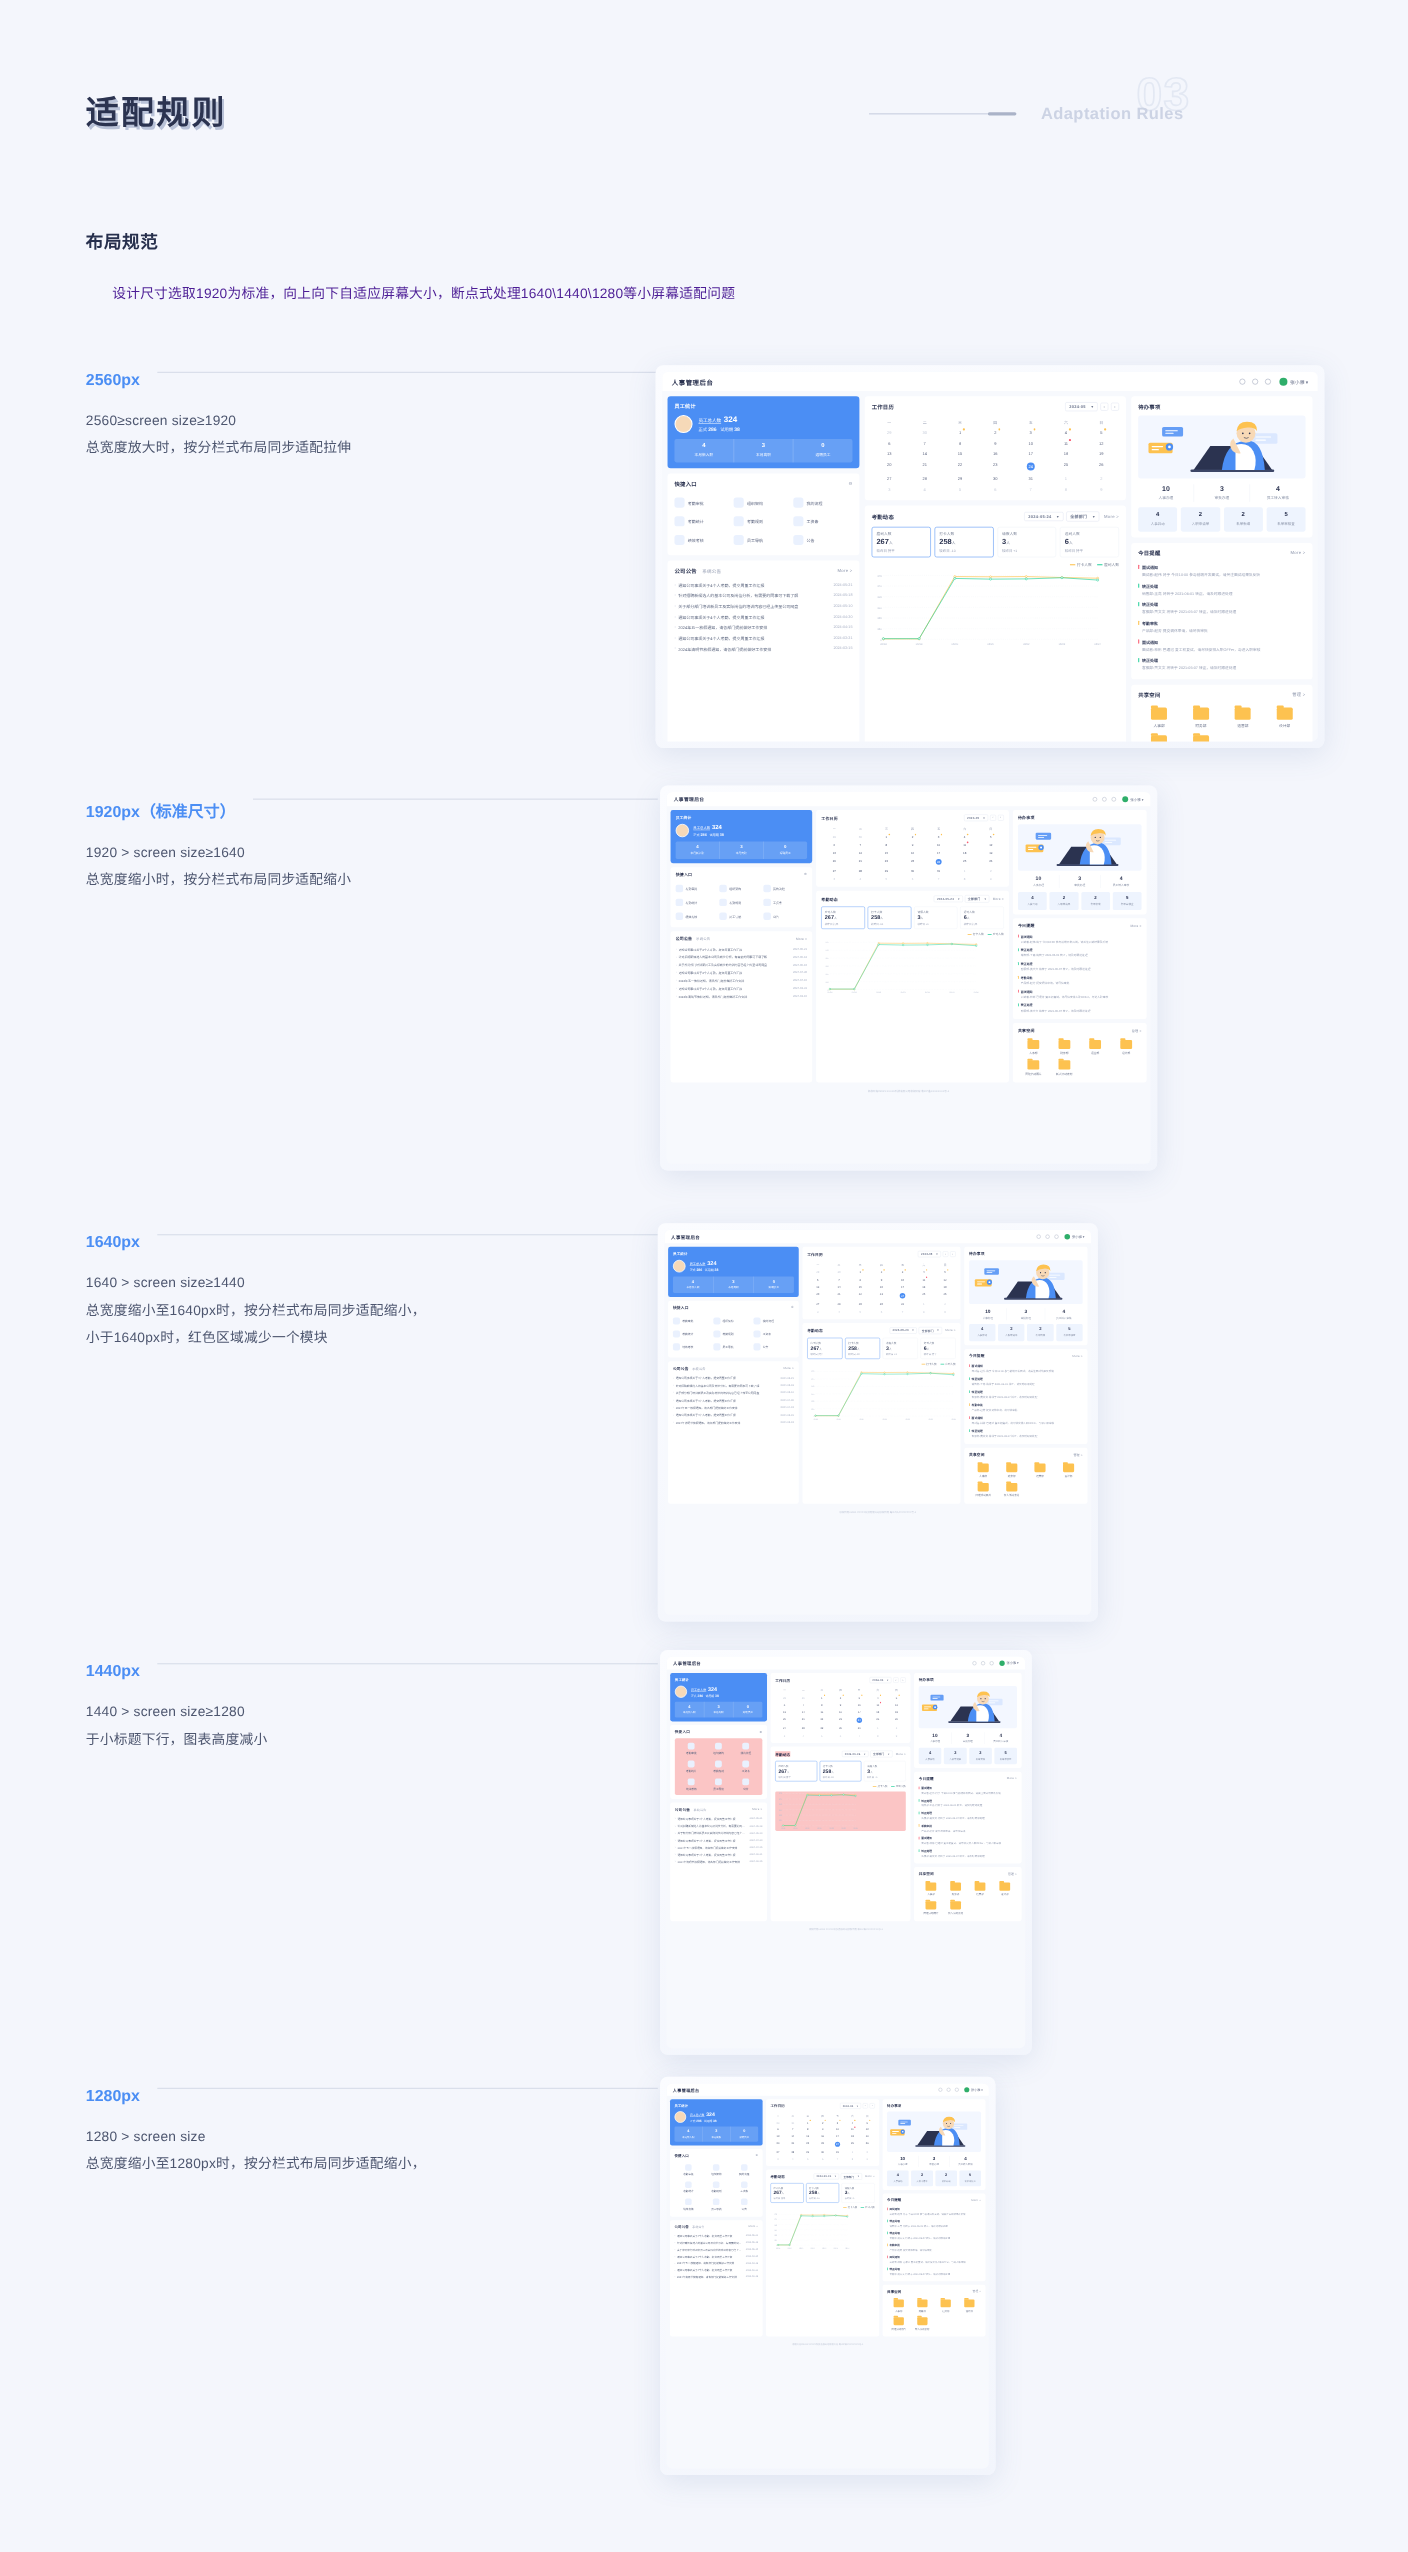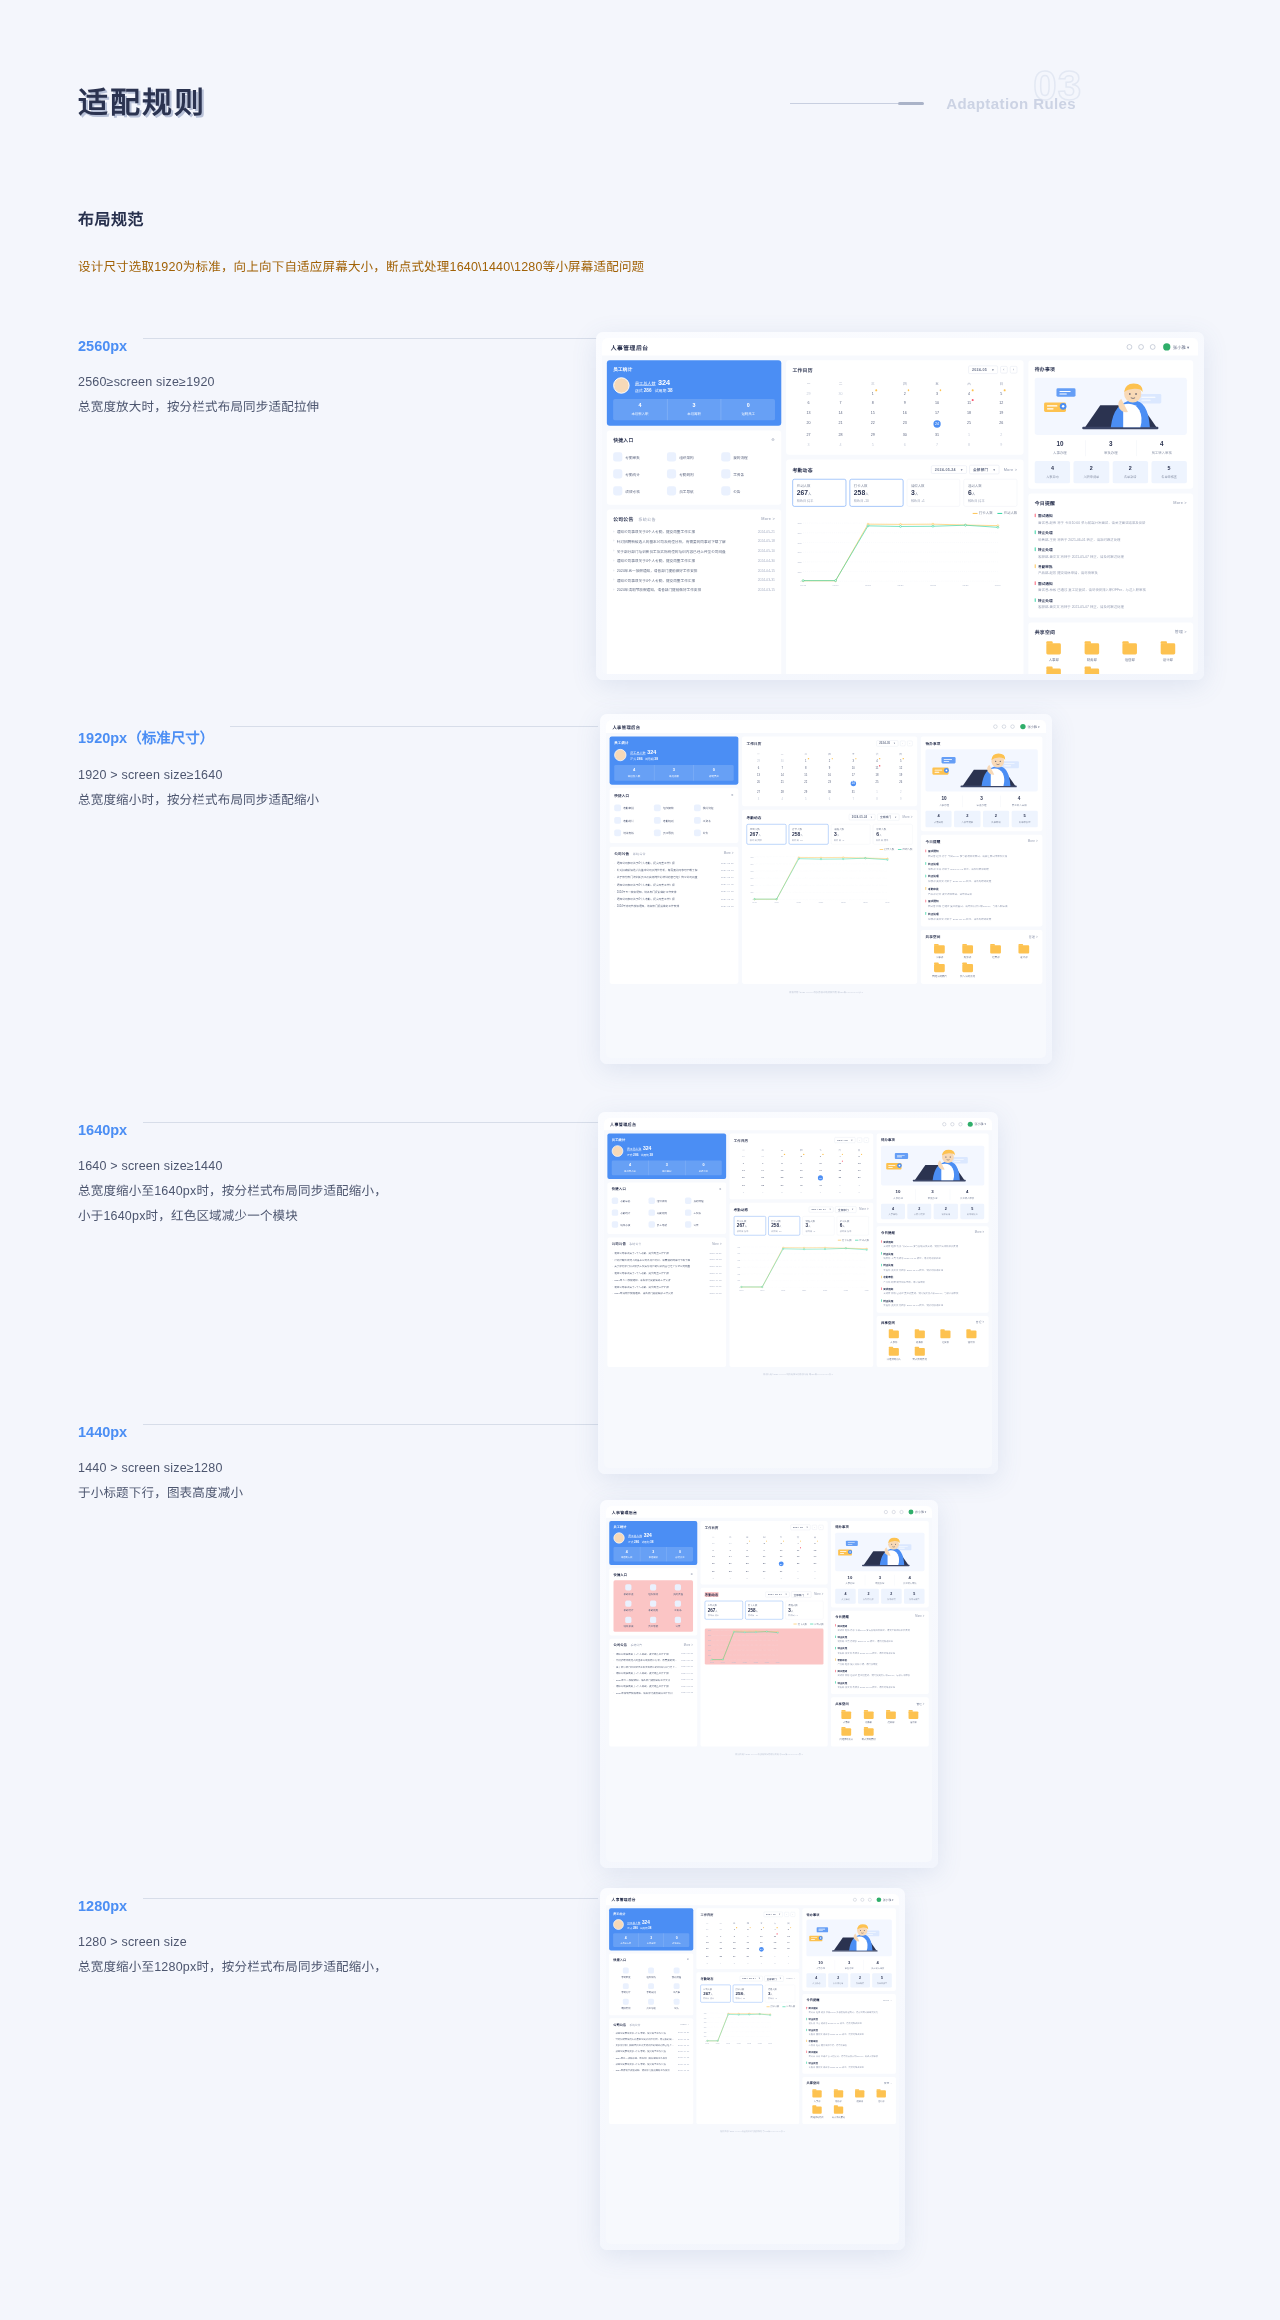--- a/index.html
+++ b/index.html
@@ -28,21 +28,21 @@
     position: absolute; right: 62px; top: 62px;
     font-size: 42px; font-weight: 800; letter-spacing: 1px;
     color: transparent;
     -webkit-text-stroke: 1.5px #e3e8f3;
     z-index: 1; opacity:.95;
   }
 
   
   .intro { position: absolute; left: 78px; top: 206px; }
   .intro h2 { font-size: 16px; font-weight: 700; color: #27304d; letter-spacing: .5px;}
-  .intro p { margin-top: 26px; font-size: 12.5px; color: #a16207; letter-spacing: .2px; }
+  .intro p { margin-top: 26px; font-size: 12.5px; color: #4c1d95; letter-spacing: .2px; margin-left: 24px; }
 
   
   .bp { position: absolute; left: 78px; width: 520px; }
   .bp-head { display: flex; }
   .bp-label { font-size: 14.5px; font-weight: 700; color: #4b8ef4; white-space: nowrap; }
   .bp-line { flex: 1; height: 1px; background: #d7dde9; margin-left: 16px; }
   .bp-body { margin-top: 16px; }
   .bp-body div { font-size: 12.5px; color: #4d566f; line-height: 25px; letter-spacing: .2px;}
 
   
@@ -206,21 +206,21 @@
       <span class="bp-label">1640px</span>
       <span class="bp-line"></span>
     </div>
   <div class="bp-body">
     <div>1640 &gt; screen size≥1440</div>
     <div>总宽度缩小至1640px时，按分栏式布局同步适配缩小，</div>
     <div>小于1640px时，红色区域减少一个模块</div>
   </div>
 </div>
 
-<div class="bp" id="bp3" style="top:1424px">
+<div class="bp" id="bp3" style="top:1512px">
   <div class="bp-head">
       <span class="bp-label">1440px</span>
       <span class="bp-line"></span>
     </div>
   <div class="bp-body">
     <div>1440 &gt; screen size≥1280</div>
     <div>于小标题下行，图表高度减小</div>
   </div>
 </div>
 

